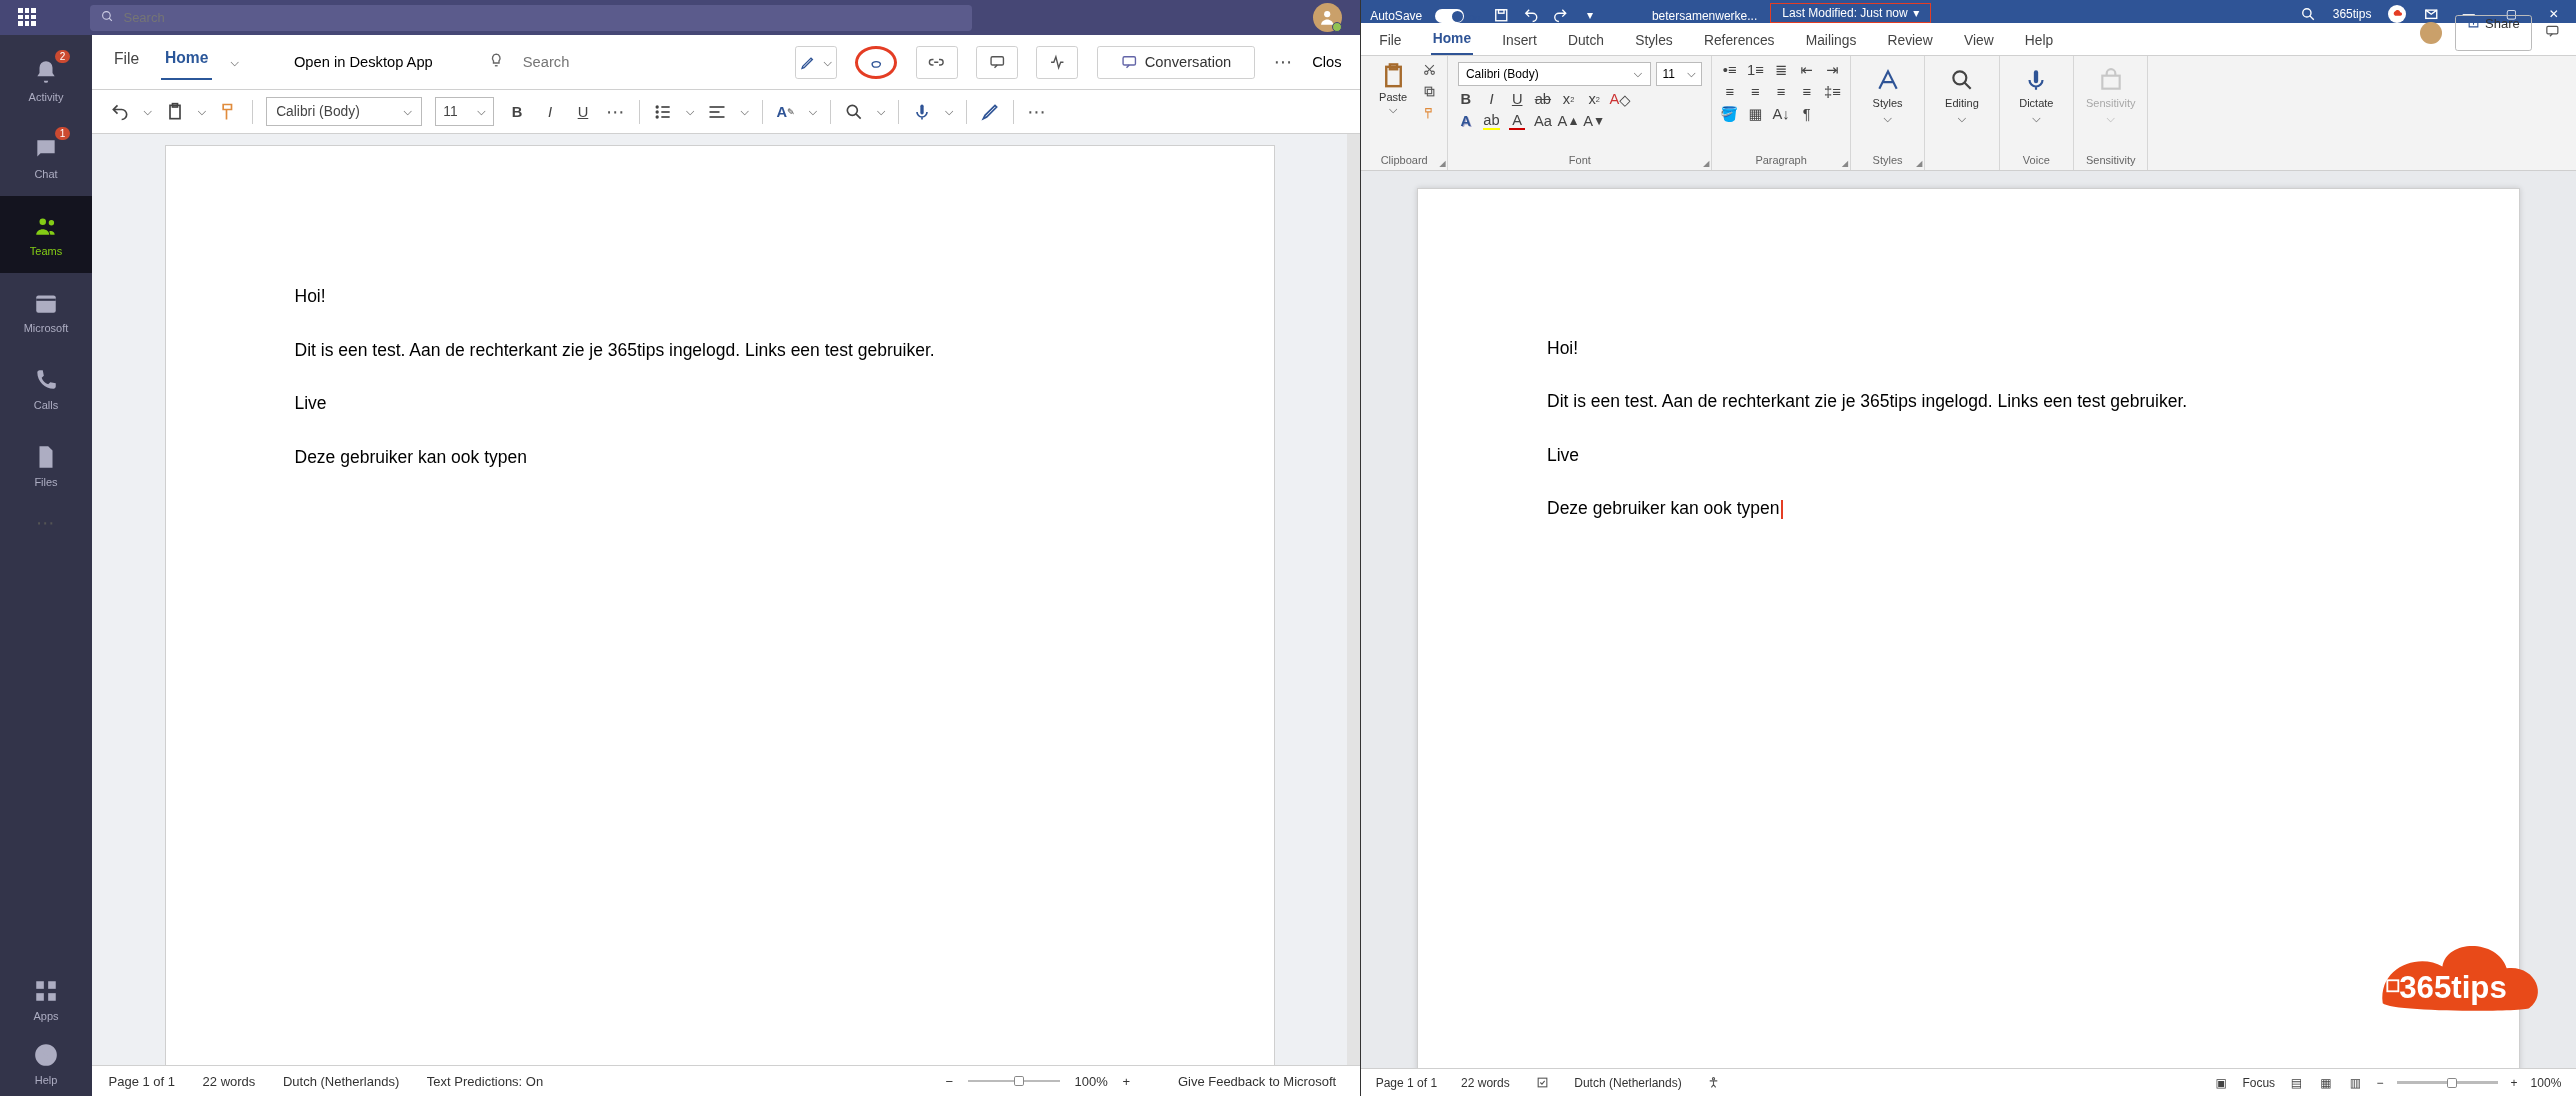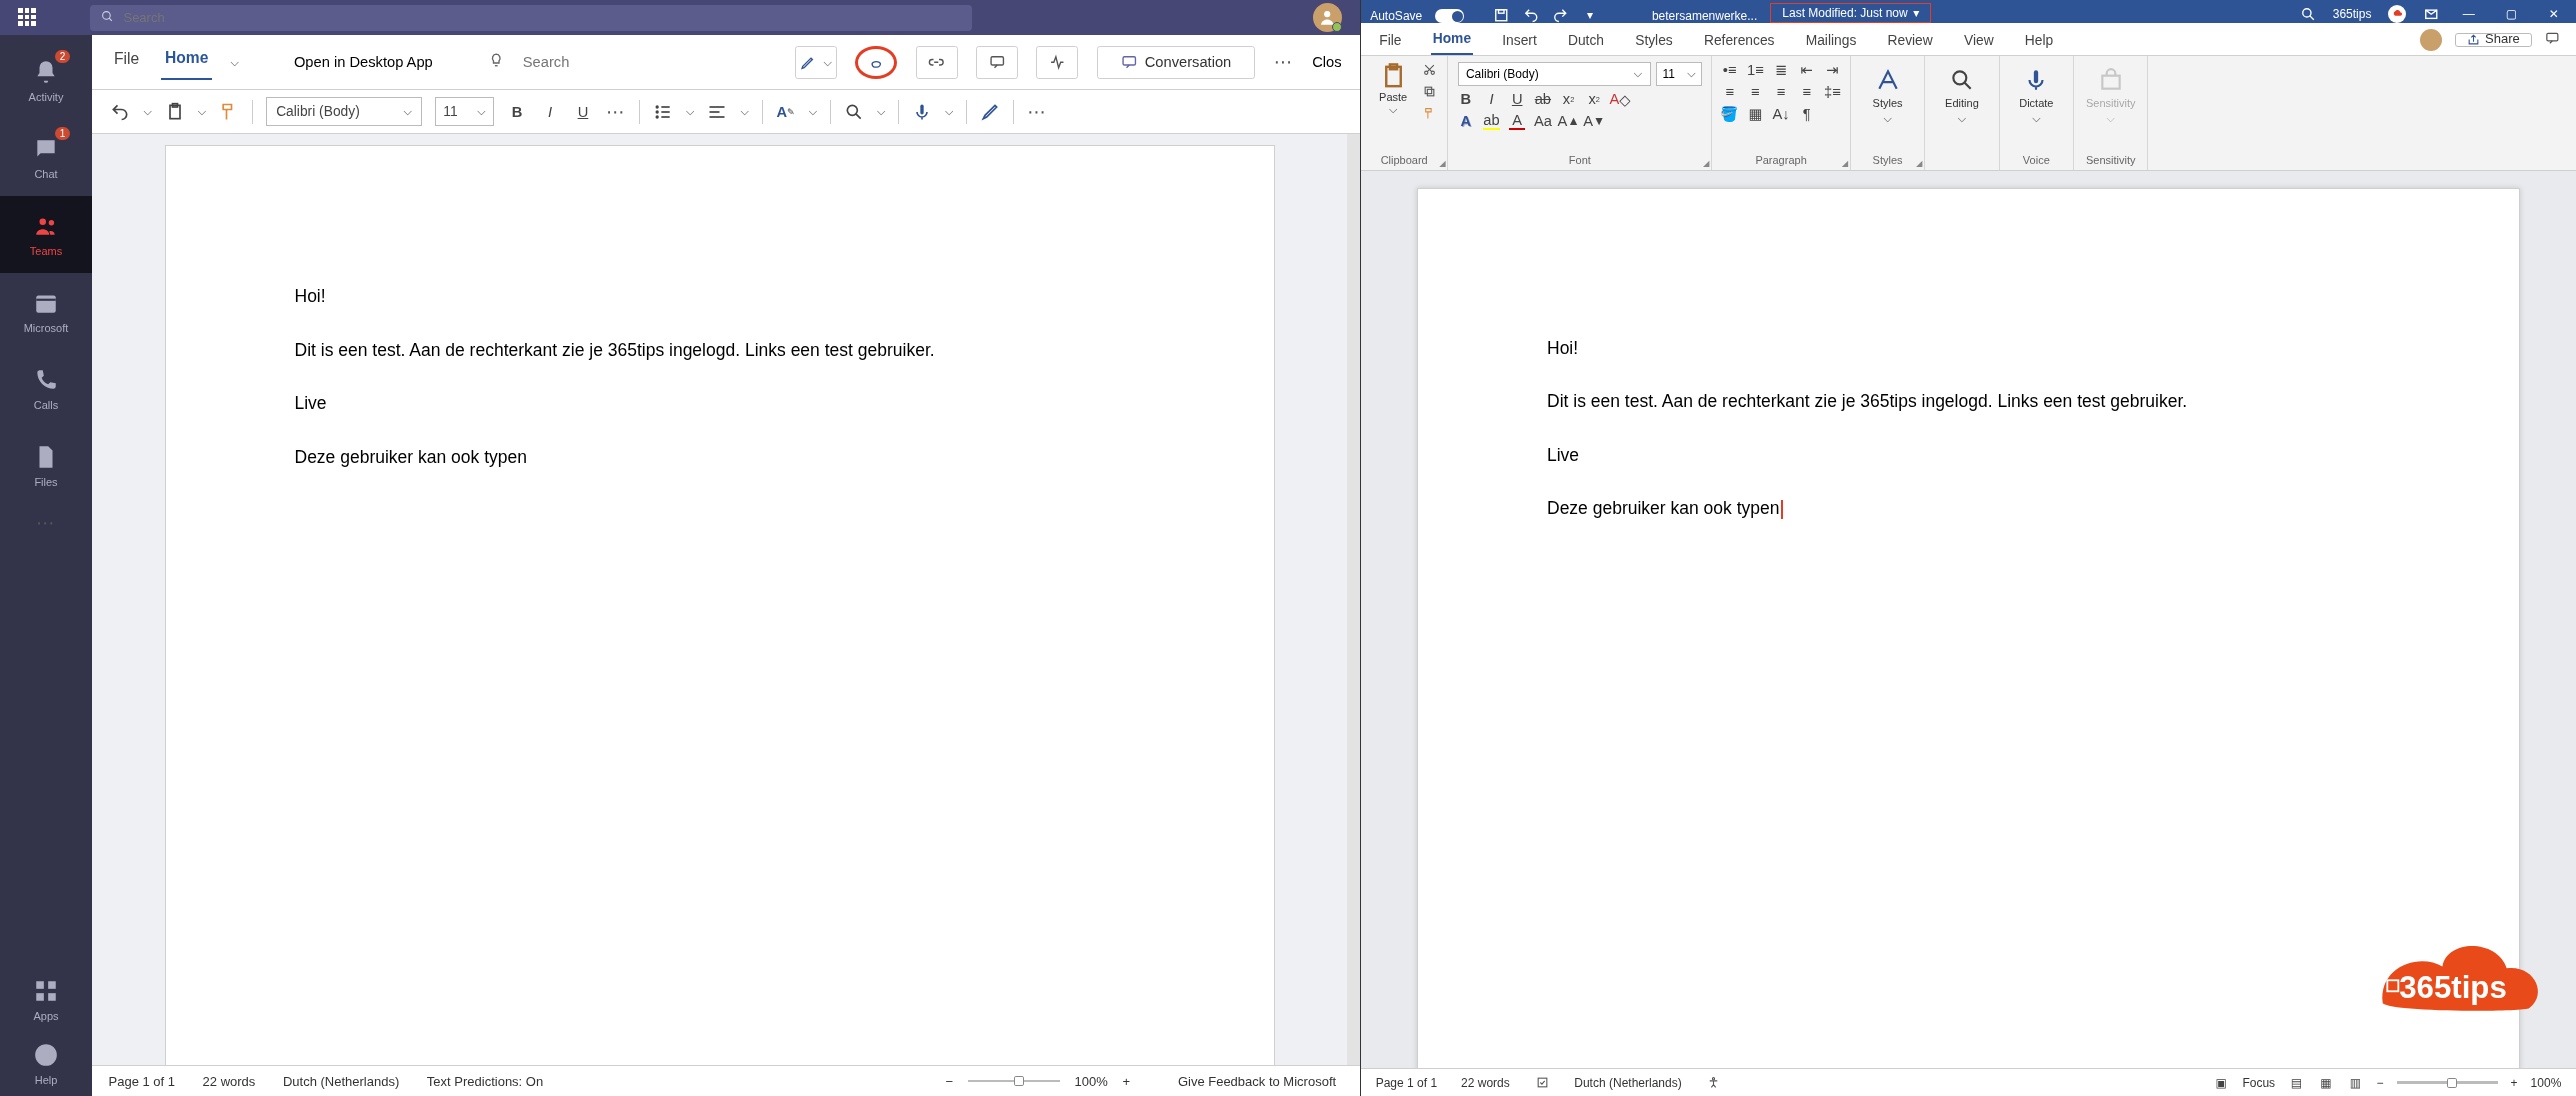--- a/index.html
+++ b/index.html
@@ -11,21 +11,21 @@
 .waffle { width:18.4px; height:18.4px; display:grid; grid-template-columns:repeat(3,4.6px); grid-template-rows:repeat(3,4.6px); gap:1.8px; }
 .waffle span { background:#fff; }
 .teams-search { flex:0 0 882px; height:26px; background:#5b5b8c; border-radius:3.7px; display:flex; align-items:center; padding:0 11px; color:#cfcfe6; gap:9.2px; margin-left:37px; }
 .teams-search input { background:transparent; border:none; outline:none; color:#cfcfe6; width:100%; font-size:13px; }
 .avatar { width:29px; height:29px; border-radius:50%; background:#caa06a; display:flex; align-items:center; justify-content:center; color:#fff; font-size:13px; margin-left:auto; position:relative; }
 .presence { position:absolute; bottom:0; right:0; width:10px; height:10px; border-radius:50%; background:#92c353; border:1.8px solid #464775; }
 
 .teams-body { flex:1; display:flex; min-height:0; }
 .sidebar { width:92px; background:#33344a; display:flex; flex-direction:column; align-items:center; padding-top:7.4px; }
 .sidebar-item { width:100%; height:77px; display:flex; flex-direction:column; align-items:center; justify-content:center; gap:5.5px; color:#adadc2; cursor:pointer; position:relative; }
-.sidebar-item.active { background:#14141f; color:#ef4444; }
+.sidebar-item.active { background:#14141f; color:#84cc16; }
 .badge { position:absolute; top:7.4px; right:22px; background:#cc4a31; color:#fff; border-radius:9.2px; font-size:10px; padding:0.9px 4.6px; }
 .sidebar-label { font-size:11px; }
 .sidebar-spacer { flex:1; }
 .sidebar svg { width:26px; height:26px; fill:currentColor; }
 .bottom-item { height:64px; }
 
 .doc-area { flex:1; display:flex; flex-direction:column; min-width:0; }
 .cmdbar1 { height:55px; background:#fff; border-bottom:0.9px solid #d0d0d0; display:flex; align-items:center; padding:0 18.4px; gap:18.4px; }
 .tab { font-size:15.6px; color:#444; padding:5.5px 3.7px 11px; cursor:pointer; }
 .tab.active { color:#2b579a; border-bottom:2.8px solid #2b579a; font-weight:600; }
@@ -62,21 +62,21 @@
 .lastmod-box { border:1.8px solid #e43d24; padding:1.8px 11px; display:flex; align-items:center; gap:5.5px; }
 .title-right { margin-left:auto; display:flex; align-items:center; gap:16.5px; }
 .winbtn { width:26px; text-align:center; }
 .cloud-dot { width:18.4px; height:18.4px; border-radius:50%; background:#fff; display:flex; align-items:center; justify-content:center; }
 .cloud-dot svg { fill:#e43d24; }
 
 .word-tabs { height:33px; background:#fff; border-bottom:0.9px solid #d0d0d0; display:flex; align-items:flex-end; padding:0 16.5px; gap:27.6px; font-size:13.8px; color:#444; }
 .word-tabs .tabw { padding:5.5px 1.8px 7.4px; cursor:pointer; }
 .word-tabs .tabw.active { color:#2f5496; border-bottom:2.8px solid #2f5496; font-weight:600; }
 .word-tabs .right-tools { margin-left:auto; display:flex; align-items:center; gap:13px; padding-bottom:3.7px; }
-.share-btn { border:0.9px solid #bbb; border-radius:2.8px; height:14px; padding:0 11px; display:inline-flex; align-items:flex-end; gap:5.5px; font-size:13px; color:#333; }
+.share-btn { border:0.9px solid #bbb; border-radius:2.8px; height:36px; padding:0 11px; display:inline-flex; align-items:flex-start; gap:5.5px; font-size:13px; color:#333; }
 .tab-avatar { width:22px; height:22px; border-radius:50%; background:#caa06a; }
 
 .ribbon { height:115px; background:#f3f3f3; border-bottom:0.9px solid #cfcfcf; display:flex; align-items:stretch; }
 .rgroup { border-right:0.9px solid #d6d6d6; padding:5.5px 9.2px 1.8px; display:flex; flex-direction:column; position:relative; }
 .rgroup .label { text-align:center; font-size:11px; color:#666; margin-top:auto; padding-bottom:1.8px; }
 .paste-big { width:46px; height:55px; display:flex; flex-direction:column; align-items:center; justify-content:center; font-size:11px; color:#333; }
 .paste-big svg { width:29px; height:29px; }
 .toolcol { display:flex; flex-direction:column; gap:5.5px; margin-left:5.5px; }
 .toolrow { display:flex; align-items:center; gap:9.2px; }
 .font-area { display:flex; flex-direction:column; gap:5.5px; }

